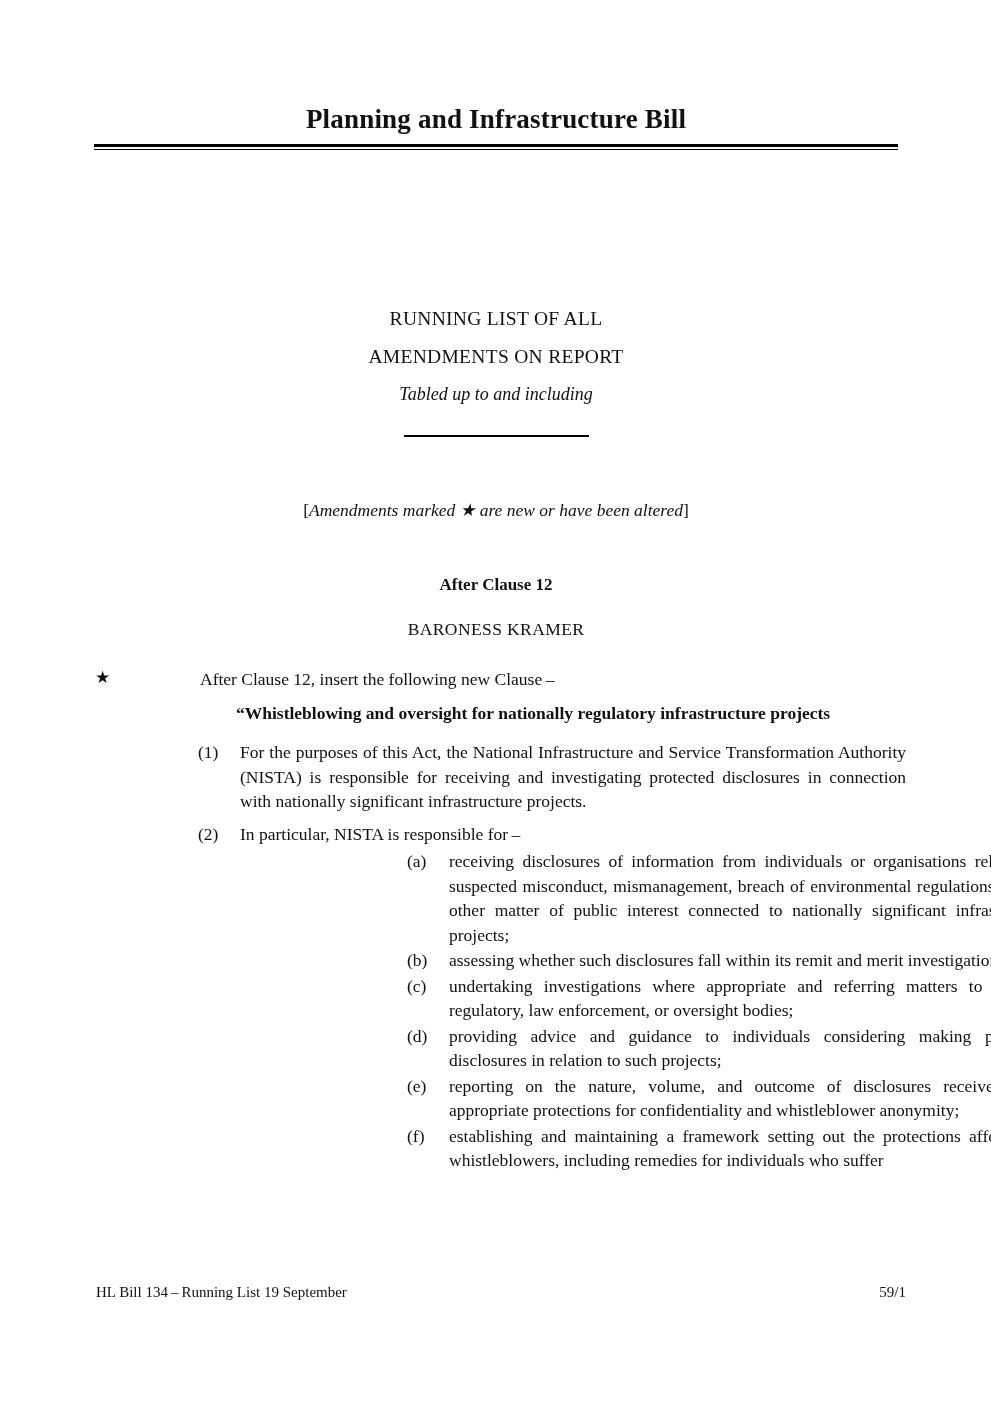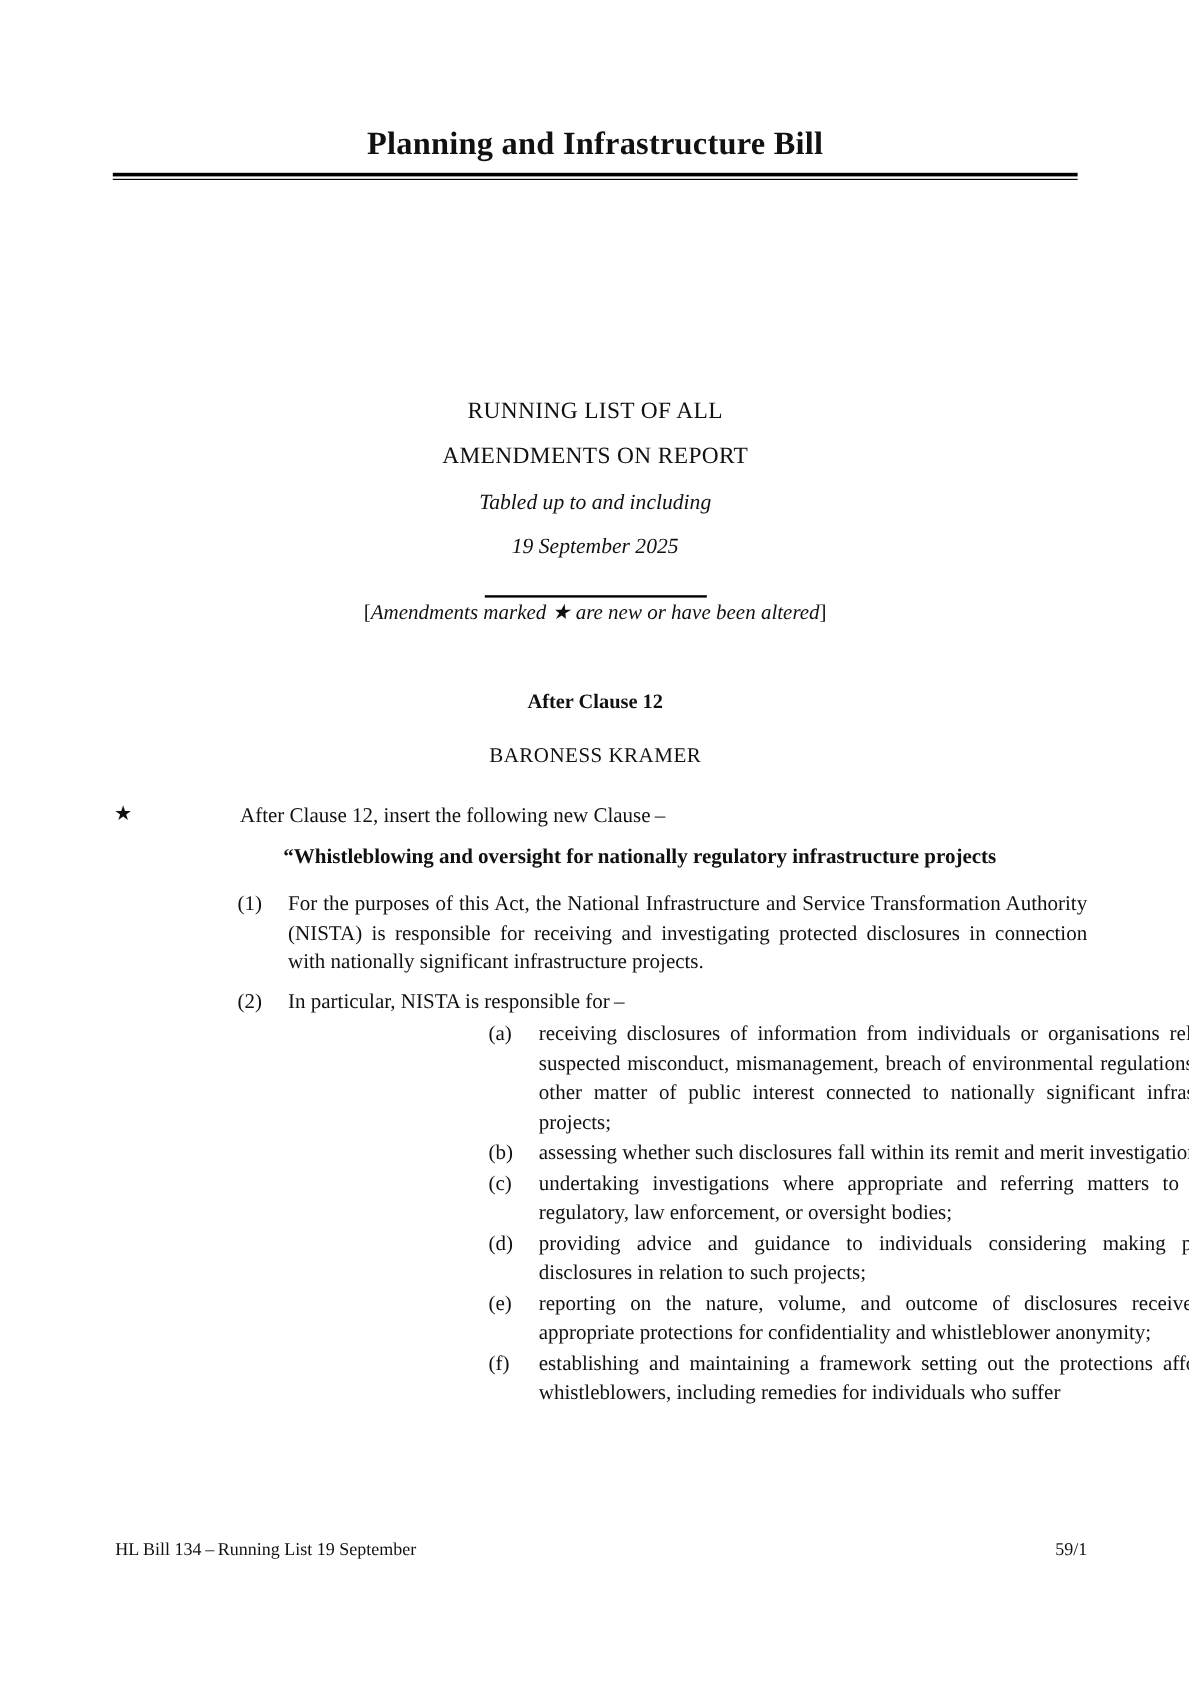--- a/index.html
+++ b/index.html
@@ -47,21 +47,20 @@
     background: #000000;
   }
 
   
   .intro {
     position: absolute;
     top: 300px;
     left: 96px;
     width: 800px;
     text-align: center;
-    margin-top: 24px;
   }
   .intro-line {
     font-size: 19.5px;
     line-height: 38px;
     letter-spacing: 0.3px;
   }
   .intro-italic {
     font-size: 18px;
     font-style: italic;
     line-height: 37px;
@@ -205,21 +204,20 @@
 
   <div class="rule-double">
     <div class="r1"></div>
     <div class="r2"></div>
   </div>
 
   <div class="intro">
     <div class="intro-line">RUNNING LIST OF ALL</div>
     <div class="intro-line">AMENDMENTS ON REPORT</div>
     <div class="intro-italic">Tabled up to and including</div>
-    <div class="intro-italic">19 September 2025</div>
     <div class="rule-short"></div>
   </div>
 
   <div class="star-note"><span>[</span><span class="ital">Amendments marked ★ are new or have been altered</span><span>]</span></div>
 
   <div class="clause-heading">After Clause 12</div>
   <div class="member-name">BARONESS KRAMER</div>
 
   <div class="star-marker">★</div>
   <div class="insert-line">After Clause 12, insert the following new Clause –</div>

